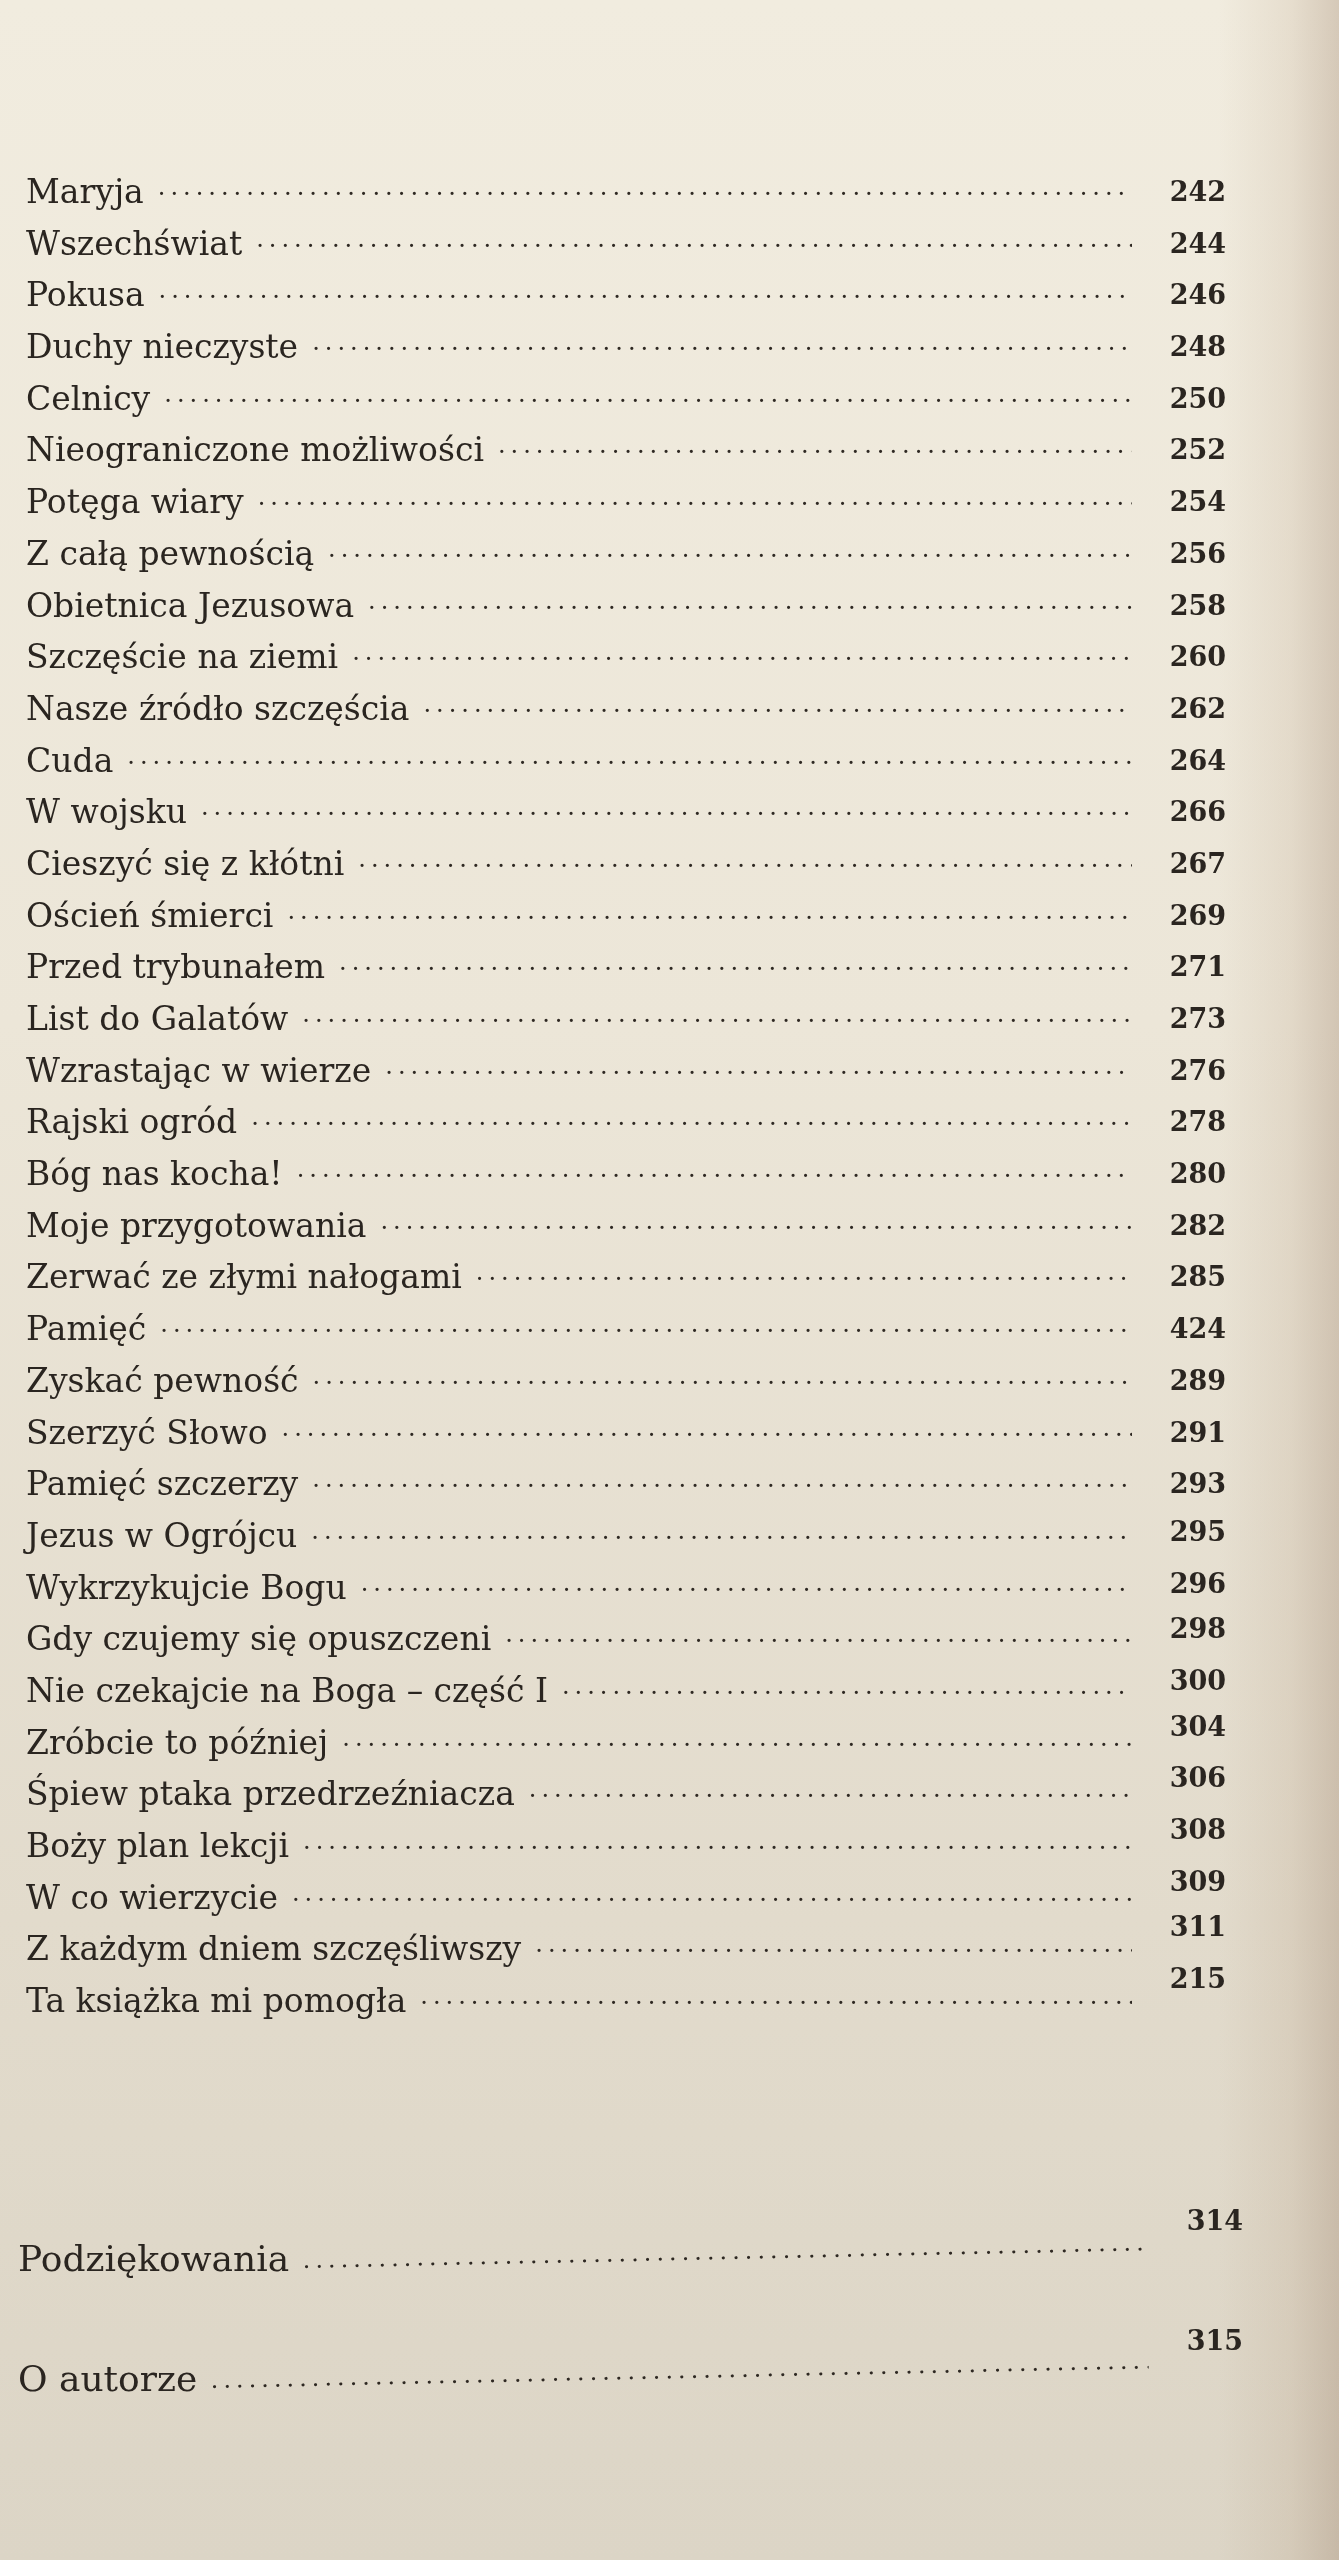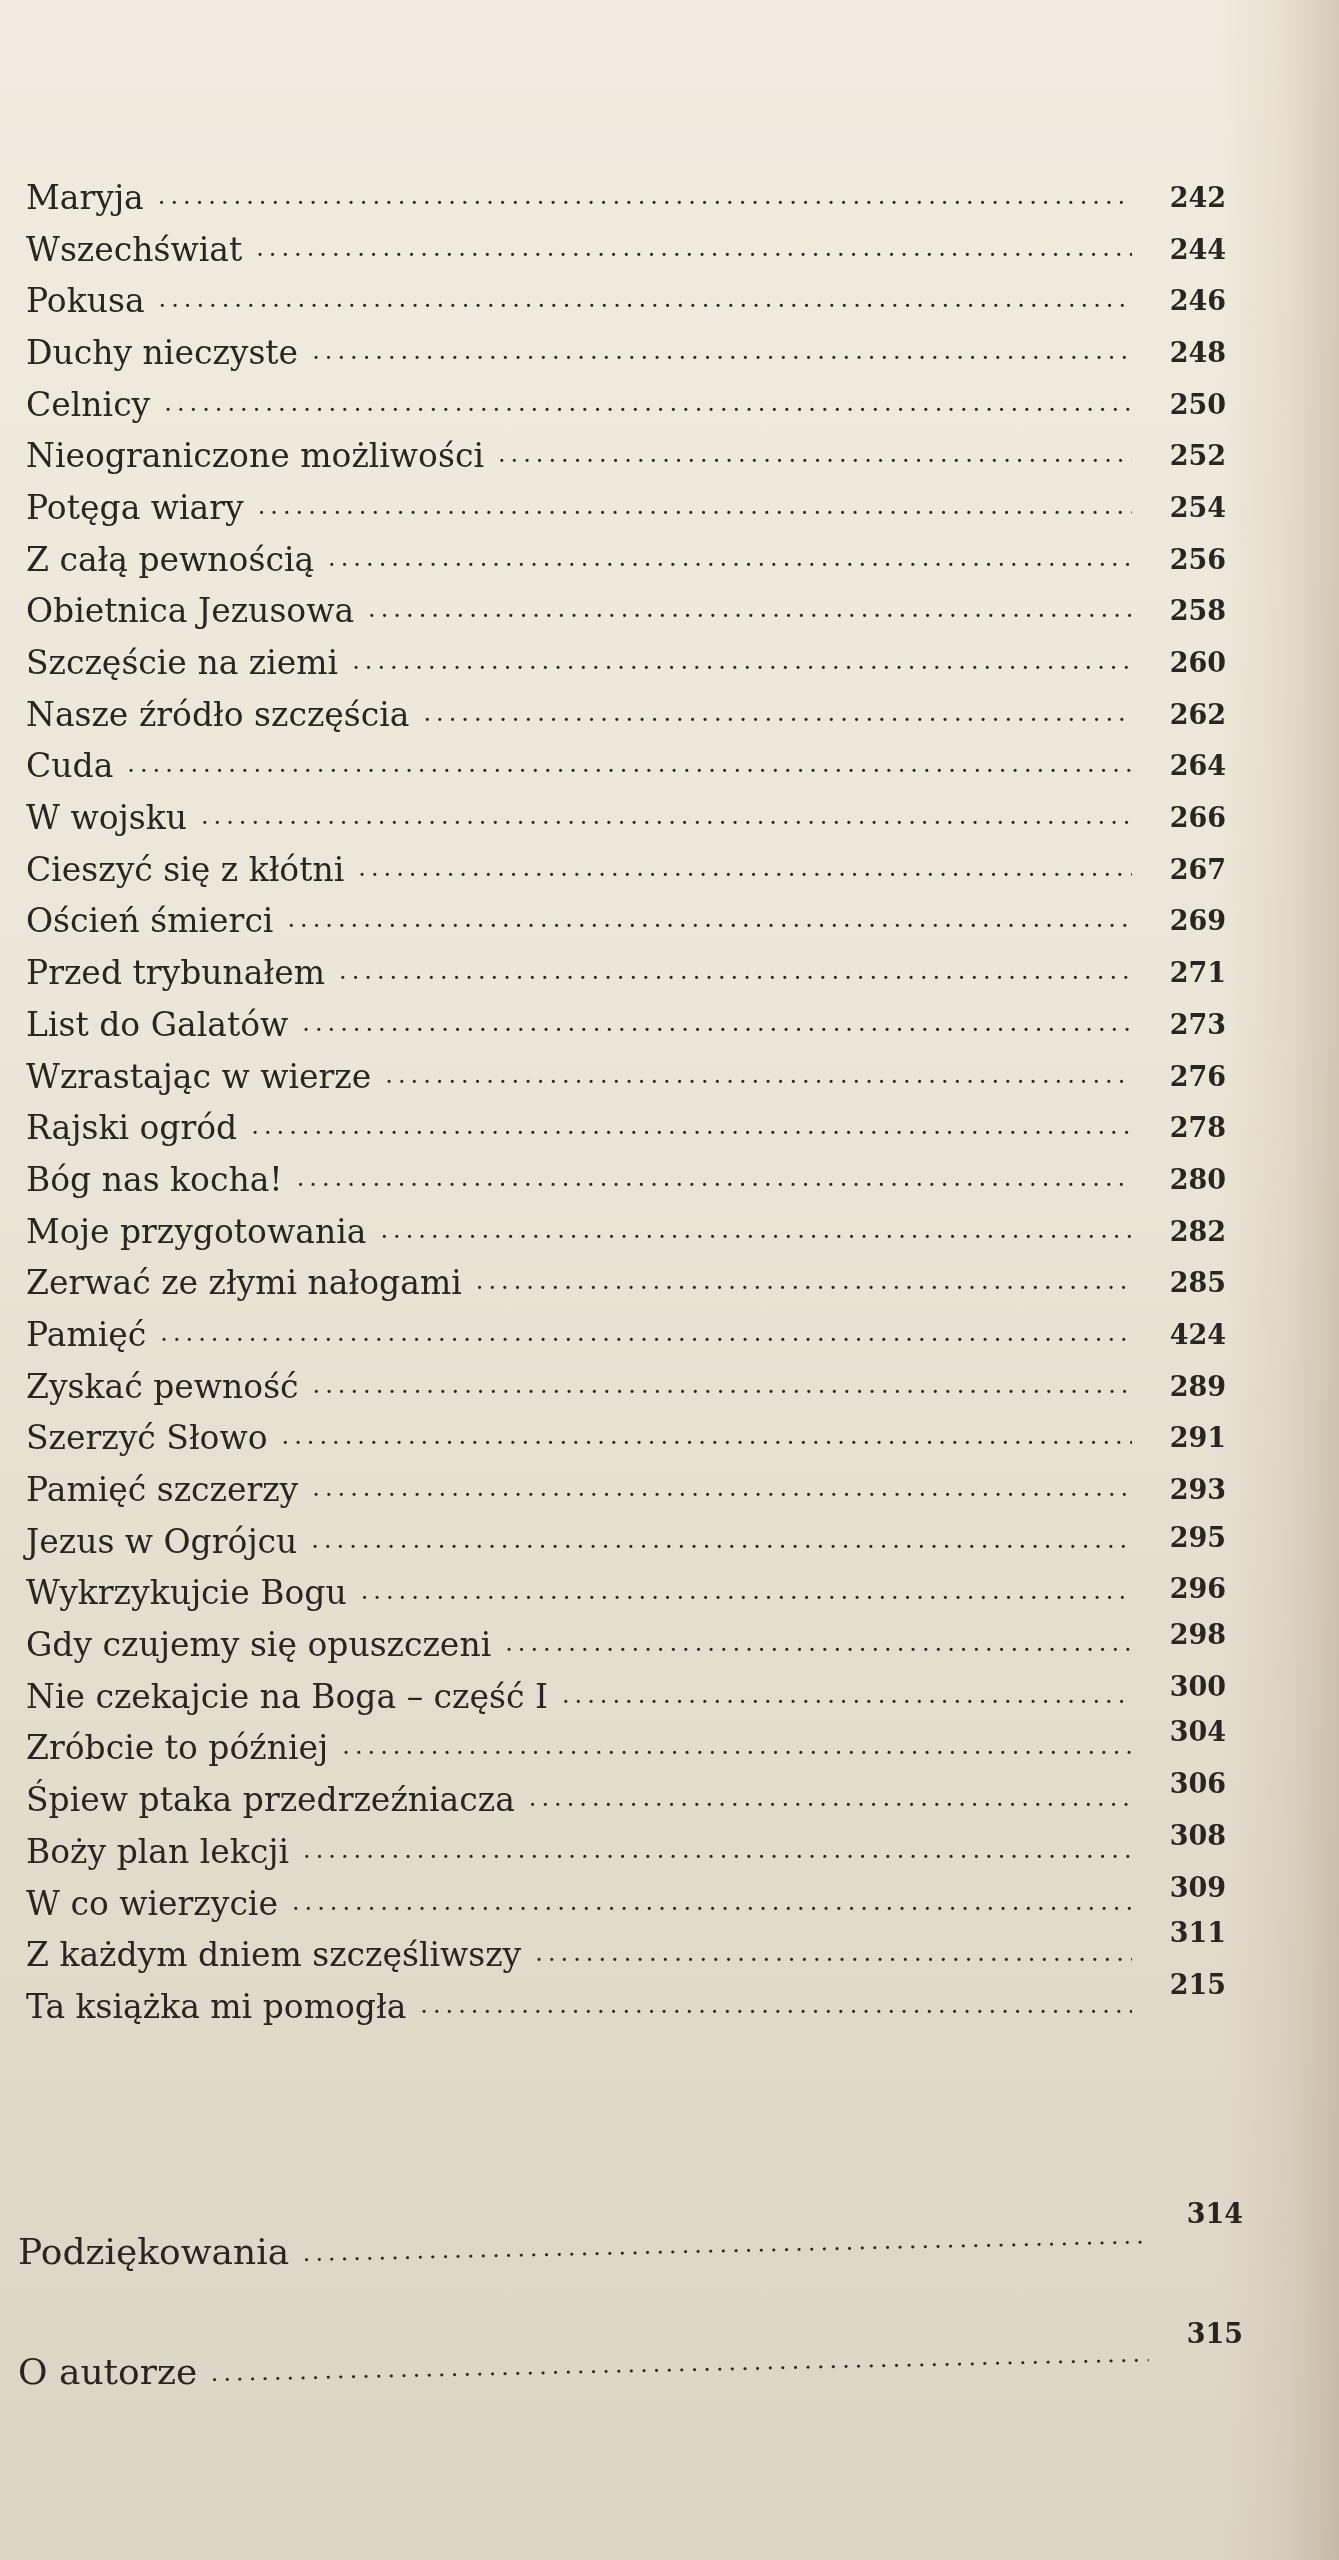--- a/index.html
+++ b/index.html
@@ -25,21 +25,21 @@
   .toc {
     position: absolute;
     left: 26px;
     top: 172px;
     width: 1200px;
   }
   .toc-row {
     position: relative;
     height: 51.7px;
     display: flex;
-    align-items: center;
+    align-items: flex-start;
     font-size: 33px;
     line-height: 40px;
   }
   .toc-title {
     white-space: nowrap;
     padding-right: 14px;
     flex: 0 0 auto;
   }
   .toc-leader {
     flex: 1 1 auto;
@@ -69,21 +69,21 @@
   .toc-extra {
     position: absolute;
     left: 18px;
     width: 1225px;
     display: flex;
     align-items: flex-end;
     font-size: 36px;
     line-height: 44px;
   }
   .toc-extra .toc-leader { margin-bottom: 6px; transform: rotate(-1.2deg); transform-origin: left bottom; }
-  .toc-extra .toc-page { transform: translateY(-38px); }
+  .toc-extra .toc-page { transform: translateY(-38px); margin-top: 7px; }
 </style>
 </head>
 <body>
 
 <div class="page-shade"></div>
 
 <div class="toc">
   <div class="toc-row">
       <span class="toc-title">Maryja</span>
       <span class="toc-leader"></span>

